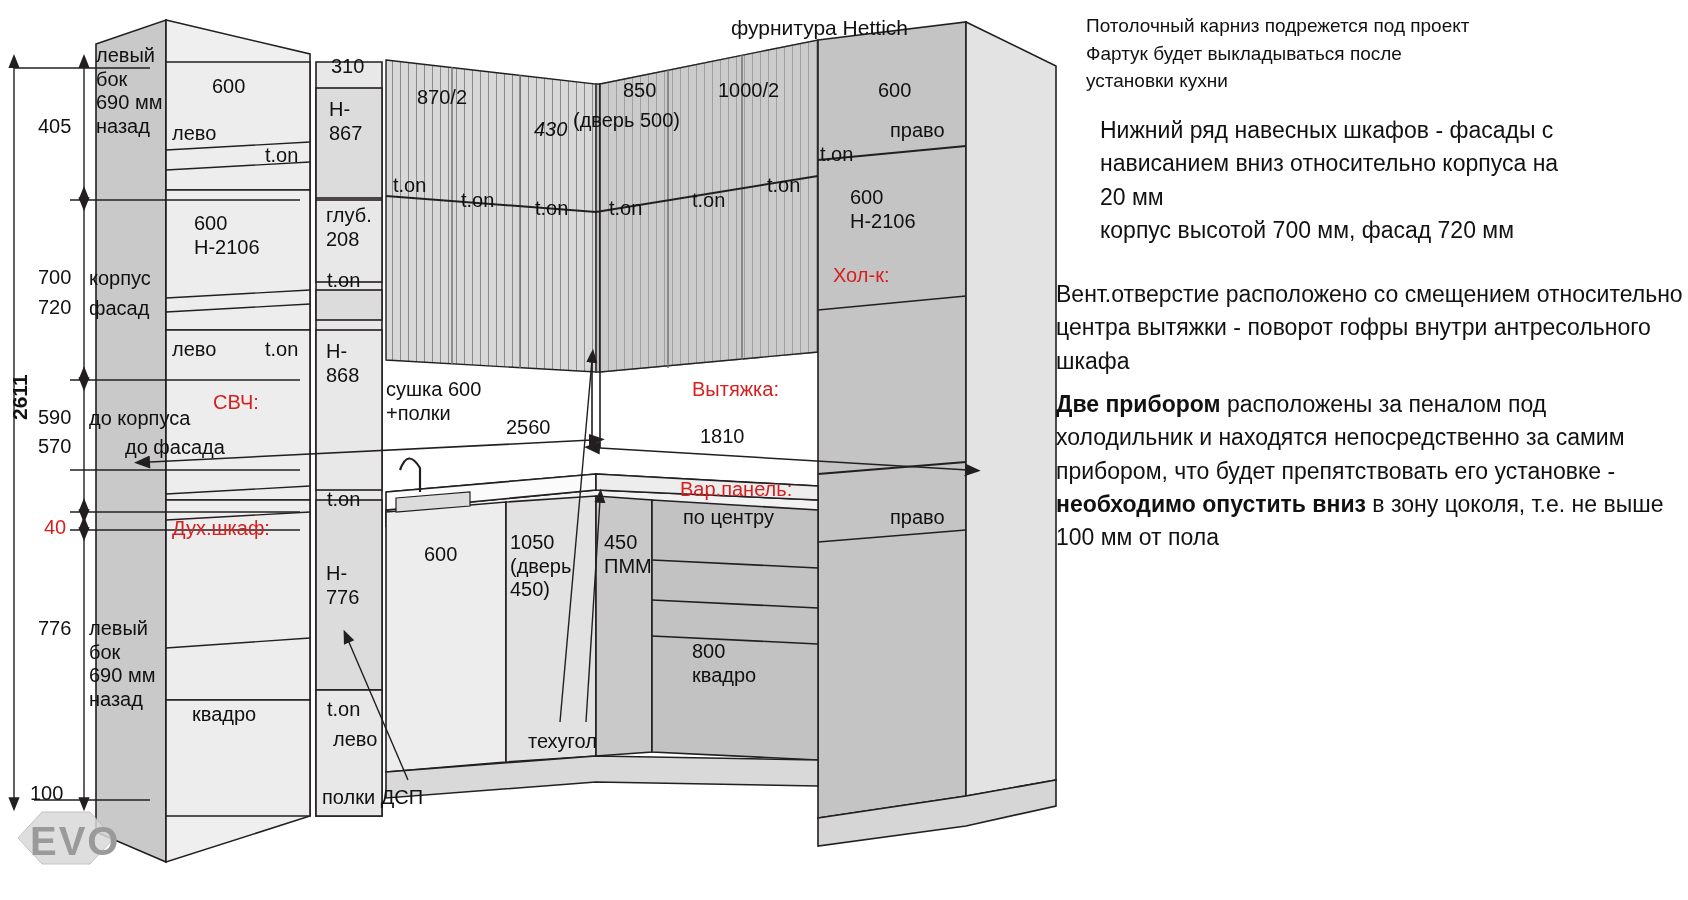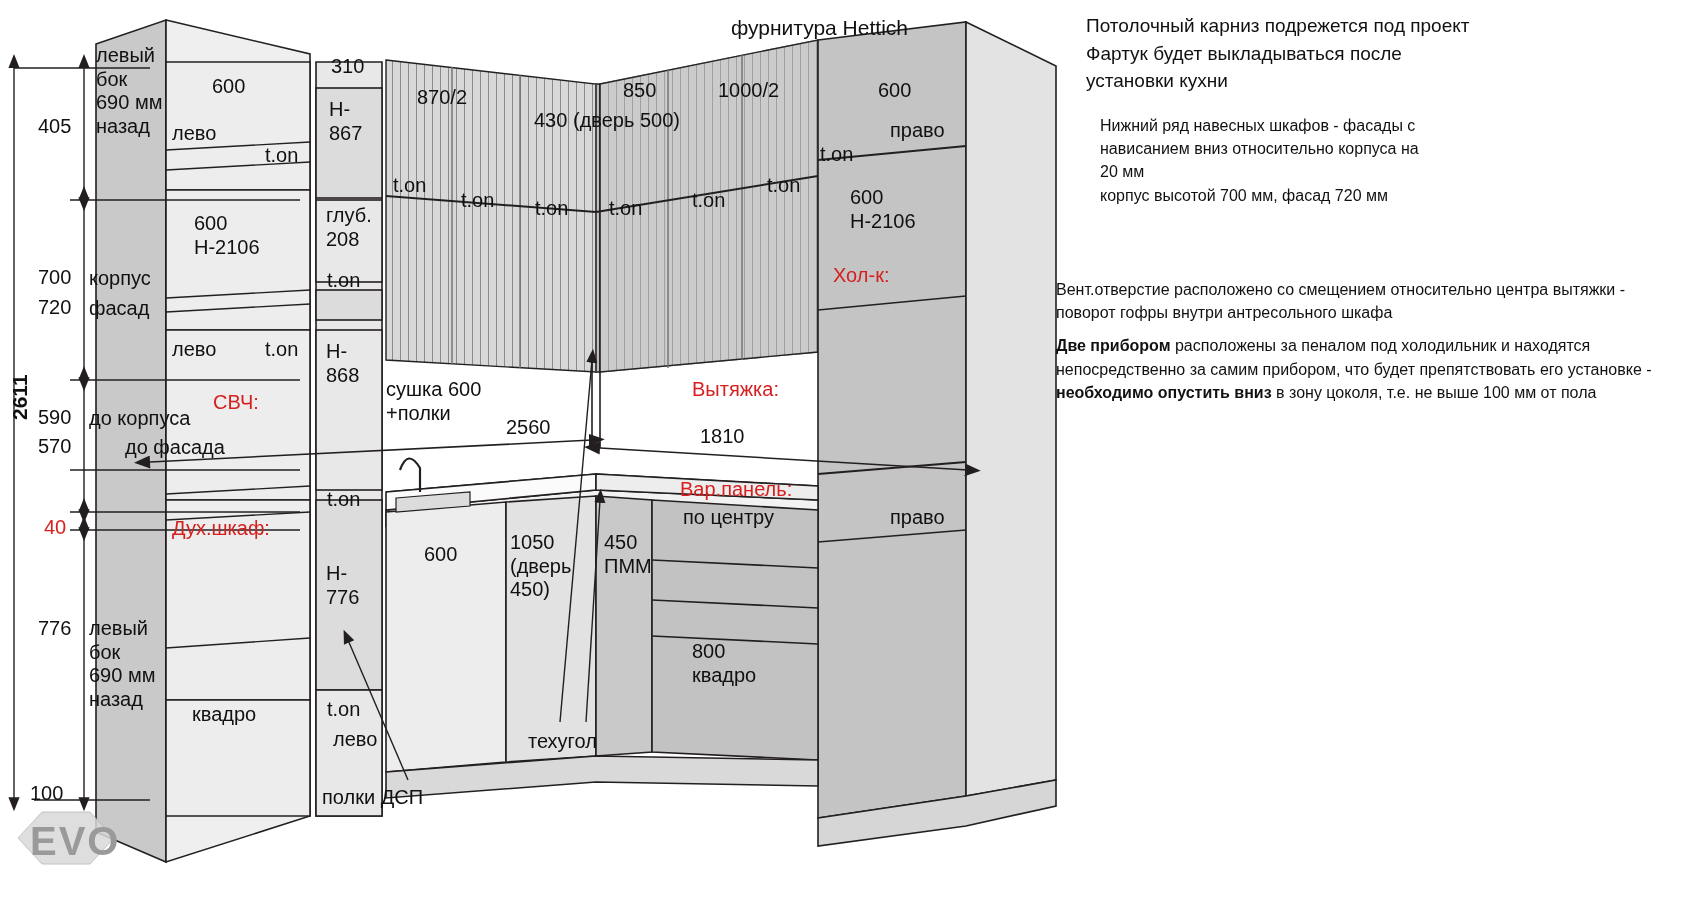--- a/index.html
+++ b/index.html
@@ -25,21 +25,21 @@
     position: absolute;
     font-size: 20px;
     line-height: 1.18;
     color: #111;
     white-space: pre;
   }
   .lbl.red { color: #d61f1f; }
   .lbl.bold { font-weight: bold; }
   .note {
     position: absolute;
-    font-size: 16px;
+    font-size: 23px;
     line-height: 1.45;
     color: #111;
   }
   .note b { font-weight: bold; }
   .vert {
     position: absolute;
     font-size: 21px;
     font-weight: bold;
     transform-origin: left top;
     transform: rotate(-90deg);
@@ -214,21 +214,21 @@
 бок
 690 мм
 назад</div>
       <div class="lbl" style="left: 212px; top: 75px;">600</div>
       <div class="lbl" style="left: 172px; top: 122px;">лево</div>
       <div class="lbl" style="left: 265px; top: 144px;">t.on</div>
       <div class="lbl" style="left: 331px; top: 55px;">310</div>
       <div class="lbl" style="left: 329px; top: 98px;">Н-
 867</div>
       <div class="lbl" style="left: 417px; top: 86px;">870/2</div>
-      <div class="lbl" style="left: 534px; top: 109px;">430</div>
+      <div class="lbl" style="left: 534px; top: 118px; font-style: italic;">430</div>
       <div class="lbl" style="left: 586px; top: 79px; margin-left: 37px;">850</div>
       <div class="lbl" style="left: 573px; top: 109px;">(дверь 500)</div>
       <div class="lbl" style="left: 718px; top: 79px;">1000/2</div>
       <div class="lbl" style="left: 878px; top: 79px;">600</div>
       <div class="lbl" style="left: 890px; top: 119px;">право</div>
       <div class="lbl" style="left: 393px; top: 174px;">t.on</div>
       <div class="lbl" style="left: 461px; top: 189px;">t.on</div>
       <div class="lbl" style="left: 535px; top: 197px;">t.on</div>
       <div class="lbl" style="left: 609px; top: 197px;">t.on</div>
       <div class="lbl" style="left: 692px; top: 189px;">t.on</div>

